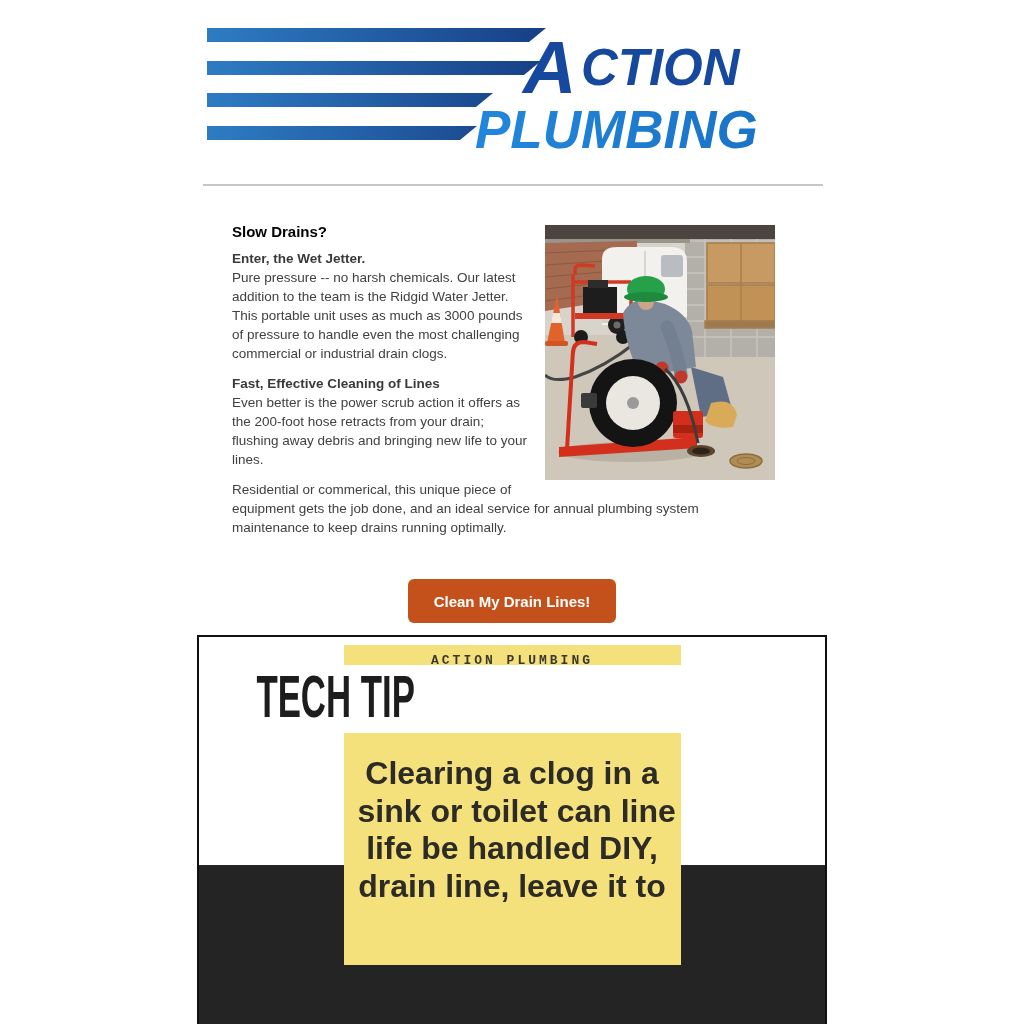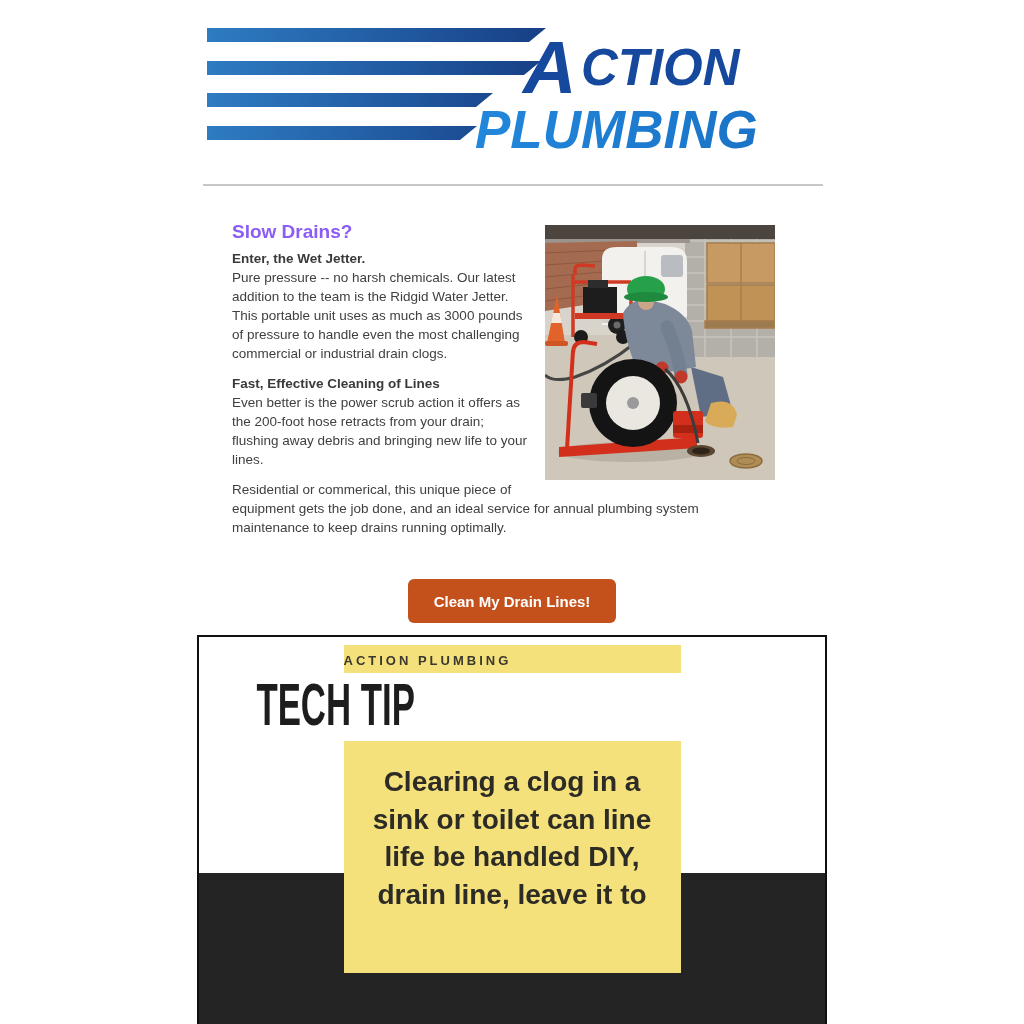--- a/index.html
+++ b/index.html
@@ -6,55 +6,55 @@
   html, body { width: 1024px; height: 1024px; overflow: hidden; background: #ffffff; }
   body { font-family: "Liberation Sans", sans-serif; }
 
   .page { width: 630px; margin: 0 auto; padding-top: 22px; }
 
   .logo-svg { display: block; margin-left: 8px; }
 
   .divider { border: none; border-top: 2px solid #c6c6c6; margin: 32px 4px 0 6px; }
 
   .content { margin-top: 36px; padding: 0 52px 0 35px; color: #404040; font-size: 13.5px; line-height: 19px; }
-  .content h2 { font-size: 19px; line-height: 20px; color: #8b5cf6; margin: 0 0 7px 0; }
+  .content h2 { font-size: 15px; line-height: 20px; color: #000000; margin: 0 0 7px 0; }
   .content p { margin: 0 0 11px 0; }
   .content p strong { color: #3a3a3a; }
   .photo { float: right; width: 230px; height: 255px; margin: 3px 0 8px 18px; }
 
   .cta-wrap { clear: none; text-align: center; margin-top: 42px; }
   .cta-btn {
     display: inline-block; min-width: 208px; height: 44px; line-height: 43px;
     background: #c4511c; color: #ffffff; font-weight: bold; font-size: 15px;
     font-family: "Liberation Sans", sans-serif;
     border: none; border-radius: 6px; padding: 0 18px; cursor: pointer;
   }
 
   .tip-box {
     margin-top: 12px; border: 2px solid #101010; background: #ffffff;
     min-height: 400px; overflow: hidden; position: relative; height: 356px;
   }
   .tip-banner {
-    width: 337px; height: 28px; margin: 8px auto 0; background: #f5e17b;
-    line-height: 32px; font-size: 13px; font-weight: bold;
-    letter-spacing: 3px; color: #3a382f;
+    width: 337px; height: 20px; margin: 8px auto 0; background: #f5e17b;
+    text-align: center; line-height: 32px; font-size: 13px; font-weight: bold;
+    letter-spacing: 3px; color: #3a382f; font-family: Liberation Mono, monospace;
   }
   .tip-title { margin-top: 7px; height: 52px; }
   .tip-title span {
     display: inline-block; font-size: 60px; line-height: 50px; font-weight: bold;
     color: #1d1d1d; transform: scaleX(0.58); transform-origin: center; white-space: nowrap;
   }
   .tip-stage { position: relative; margin-top: 9px; }
   .dark-band { position: absolute; left: 0; right: 0; top: 132px; height: 280px; background: #242424; }
   .tip-card {
     position: relative; width: 337px; margin: 0 auto; background: #f5e17b;
     padding: 22px 14px 60px; text-align: center;
   }
   .tip-card .line {
-    font-size: 28px; line-height: 37.5px; font-weight: bold; color: #2c2b26; white-space: nowrap;
+    font-size: 32px; line-height: 37.5px; font-weight: bold; color: #2c2b26; white-space: nowrap;
   }
 </style>
 </head>
 <body>
 
 <div class="page">
 
   <svg class="logo-svg" width="616" height="130" viewBox="0 0 616 130" aria-hidden="false">
     <defs>
       <linearGradient id="stripeGrad" x1="0" y1="0" x2="616" y2="0" gradientUnits="userSpaceOnUse">

